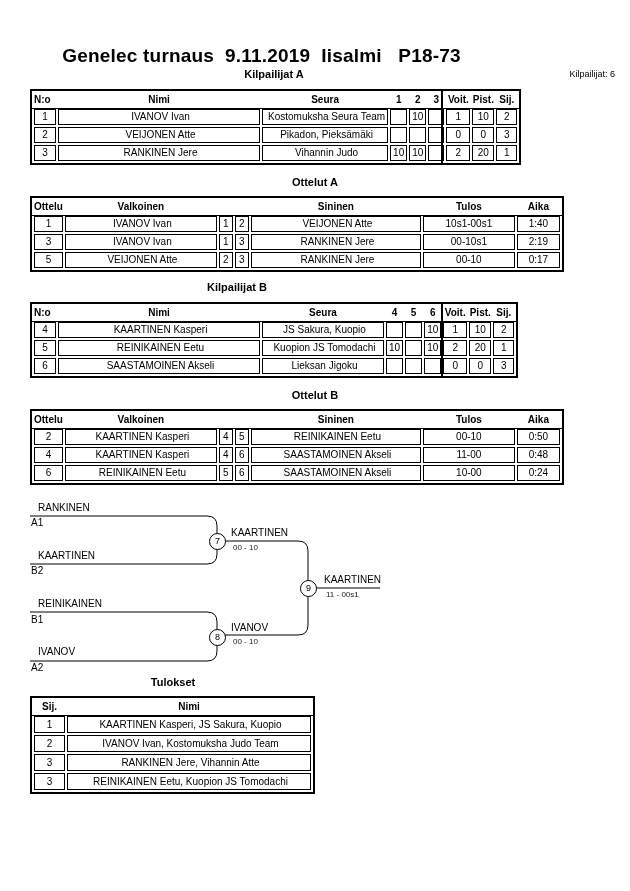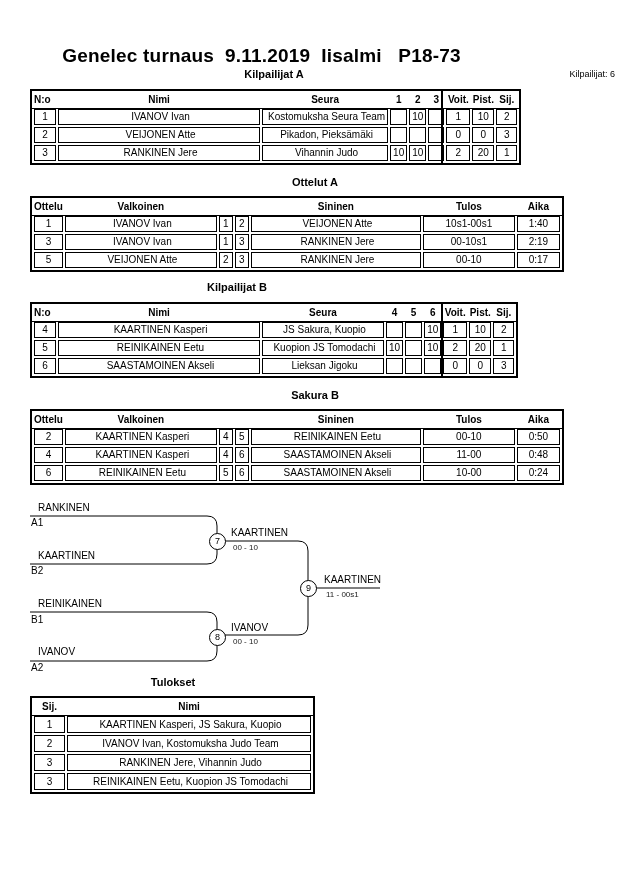--- a/index.html
+++ b/index.html
@@ -217,21 +217,21 @@
       <td>0</td>
       <td>0</td>
       <td>3</td>
     </tr>
   </tbody>
     </table>
   <div class="headline"></div>
   <div class="vdivider"></div>
 </div>
 
-<div class="abs section-title" style="left:315px;top:389px;">Sakura B</div>
+<div class="abs section-title" style="left:315px;top:389px;">Ottelut B</div>
 <div class="abs sheet" style="left:30px;top:409px;">
   <table>
     <colgroup>
         <col style="width:23px">
         <col style="width:152px">
         <col style="width:14px">
         <col style="width:14px">
         <col style="width:170px">
         <col style="width:92px">
         <col style="width:43px">
@@ -320,21 +320,21 @@
     <tr>
       <td>1</td>
       <td class="name">KAARTINEN Kasperi, JS Sakura, Kuopio</td>
     </tr>
     <tr>
       <td>2</td>
       <td class="name">IVANOV Ivan, Kostomuksha Judo Team</td>
     </tr>
     <tr>
       <td>3</td>
-      <td class="name">RANKINEN Jere, Vihannin Judo</td>
+      <td class="name">RANKINEN Jere, Vihannin Atte</td>
     </tr>
     <tr>
       <td>3</td>
       <td class="name">REINIKAINEN Eetu, Kuopion JS Tomodachi</td>
     </tr>
   </tbody>
     </table>
   <div class="headline"></div>
 </div>
 

